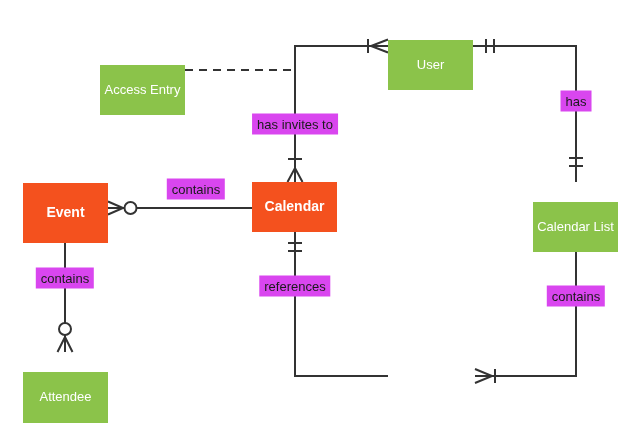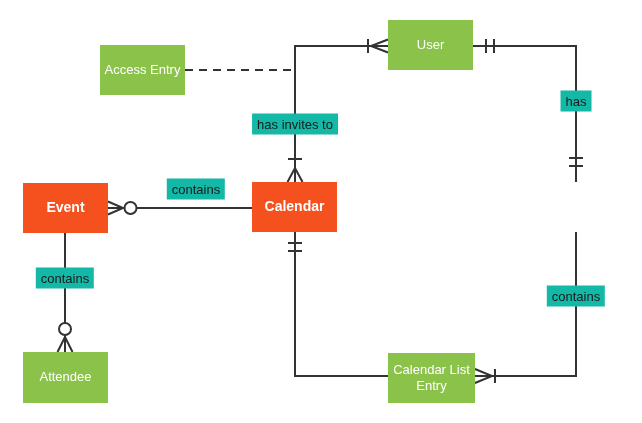--- a/index.html
+++ b/index.html
@@ -23,36 +23,36 @@
     display: flex;
     align-items: center;
     justify-content: center;
     text-align: center;
     color: #ffffff;
     font-size: 13px;
     line-height: 1.25;
     box-sizing: border-box;
     padding: 2px 4px;
   }
-  .entity.green  { background: #8BC34A; }
+  .entity.green  { background: #8BC34A; margin-top: 20px; }
   .entity.orange { background: #F4511E; font-weight: 700; font-size: 14px; }
 
   .e-access-rule { left: 100px; top: 45px;  width: 85px; height: 50px; }
   .e-user        { left: 388px; top: 20px;  width: 85px; height: 50px; }
-  .e-event       { left: 23px;  top: 183px; width: 85px; height: 50px; }
+  .e-event       { left: 23px;  top: 183px; width: 85px; height: 60px; }
   .e-calendar    { left: 252px; top: 182px; width: 85px; height: 50px; }
   .e-cal-list    { left: 533px; top: 182px; width: 85px; height: 50px; }
   .e-attendee    { left: 23px;  top: 352px; width: 85px; height: 51px; }
   .e-cal-entry   { left: 388px; top: 353px; width: 87px; height: 50px; }
 
   .rel-label {
     position: absolute;
     z-index: 2;
     transform: translate(-50%, -50%);
-    background: #14b8a6;
+    background: #d946ef;
     color: #1a1a1a;
     font-size: 13px;
     padding: 3px 5px;
     white-space: nowrap;
   }
   .l-contains-events  { left: 196px; top: 189px; }
   .l-has-access       { left: 295px; top: 124px; }
   .l-has              { left: 576px; top: 101px; }
   .l-contains-entries { left: 576px; top: 296px; }
   .l-references       { left: 295px; top: 286px; }
@@ -107,34 +107,35 @@
       <path d="M65 233 V352"></path>
       <circle cx="65" cy="329" r="6" fill="#ffffff"></circle>
       <path d="M57.5 352 L65 337 L72.5 352"></path>
     </g>
   </svg>
 
   <div class="rel-label l-contains-events">contains</div>
   <div class="rel-label l-has-access">has invites to</div>
   <div class="rel-label l-has">has</div>
   <div class="rel-label l-contains-entries">contains</div>
+  <div class="rel-label l-references">references</div>
   <div class="rel-label l-invites">contains</div>
 
   <div class="entity green e-access-rule">
     <span>Access Entry</span>
   </div>
   <div class="entity green e-user">
     <span>User</span>
   </div>
   <div class="entity orange e-event">
     <span>Event</span>
   </div>
   <div class="entity orange e-calendar">
     <span>Calendar</span>
   </div>
+  <div class="entity green e-cal-list">
+    <span>Calendar List</span>
+  </div>
   <div class="entity green e-attendee">
     <span>Attendee</span>
-  </div>
-  <div class="entity green e-cal-entry">
-    <span>Calendar List Entry</span>
   </div>
 
 </div>
 
 </body></html>

